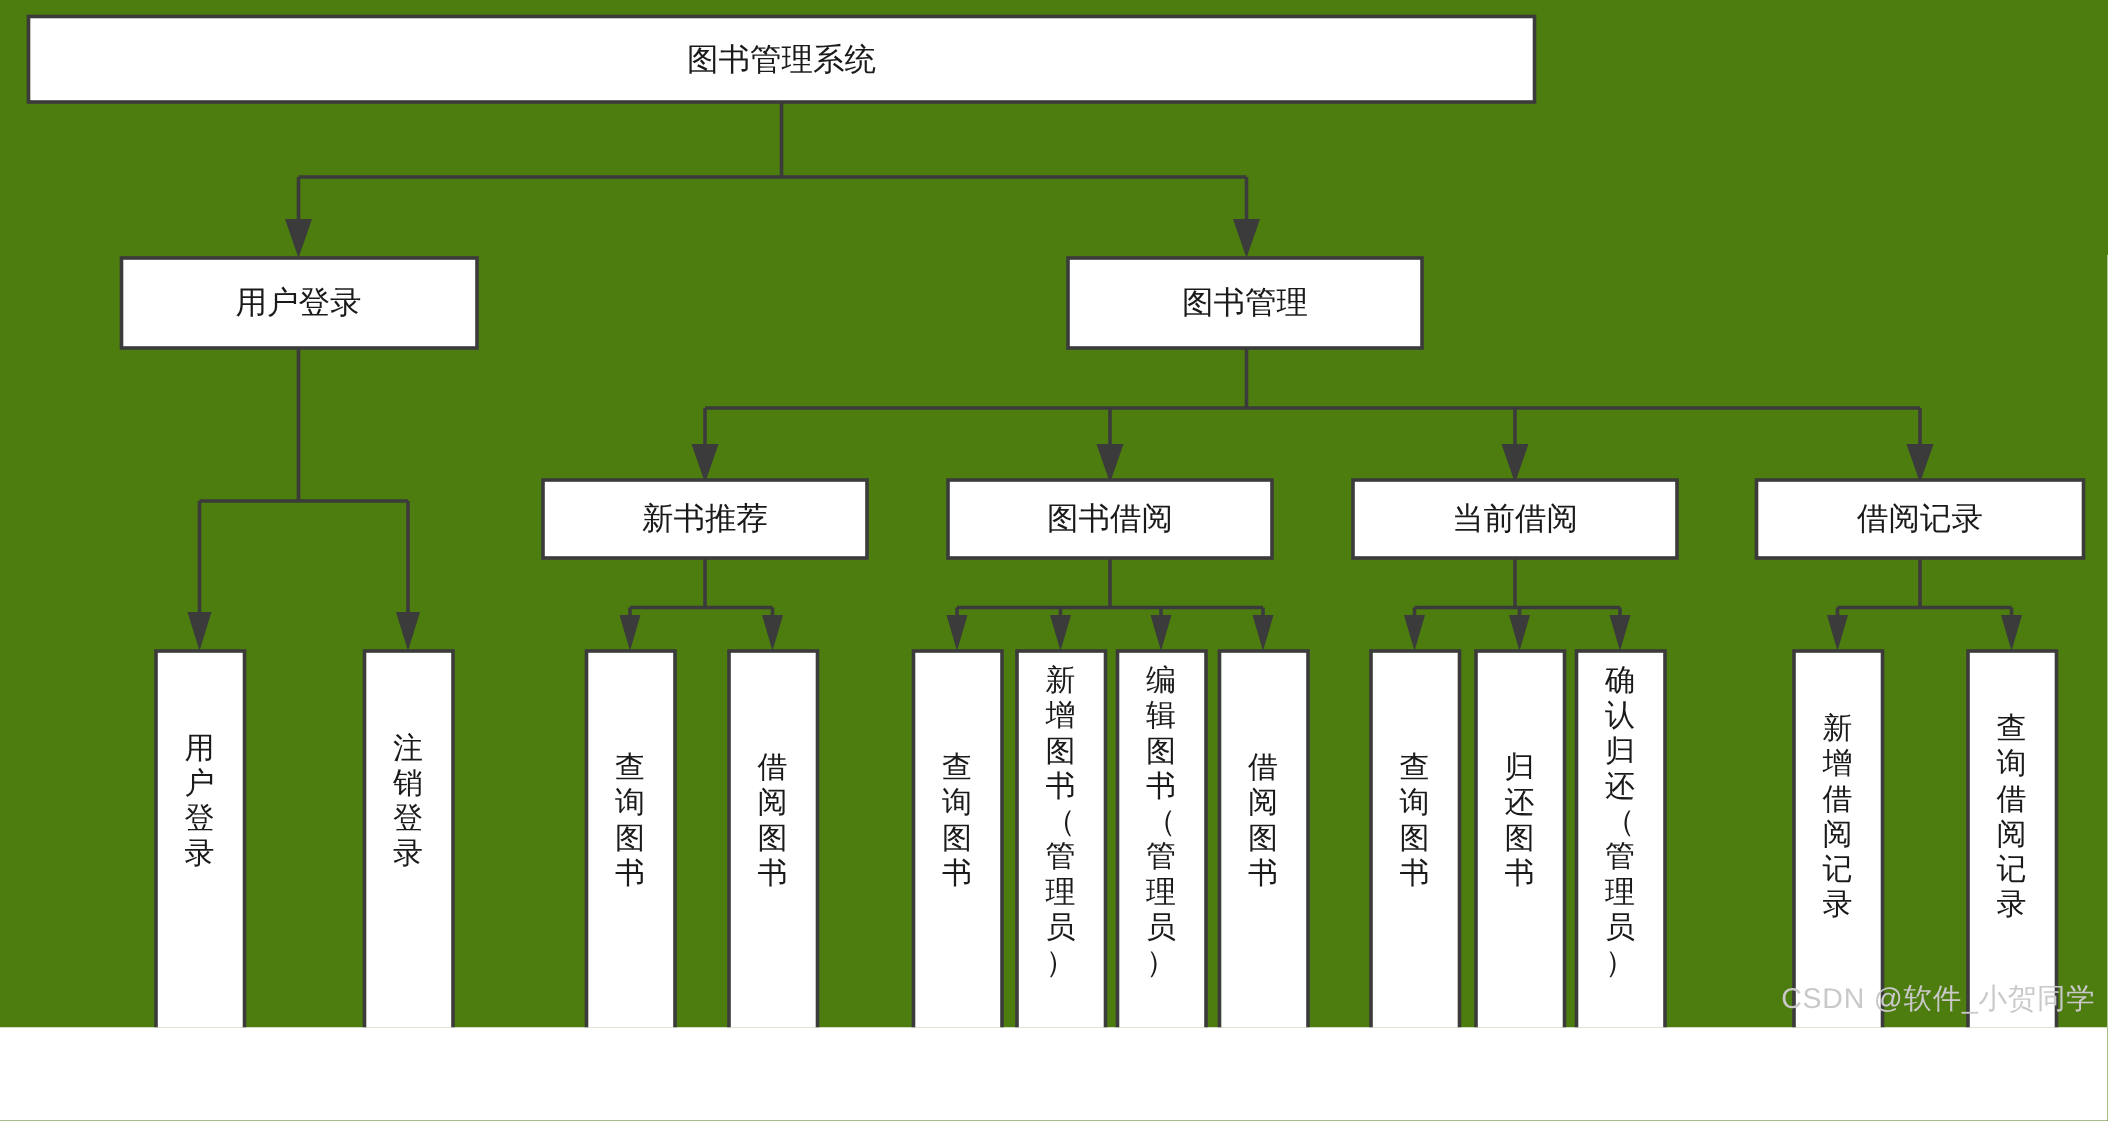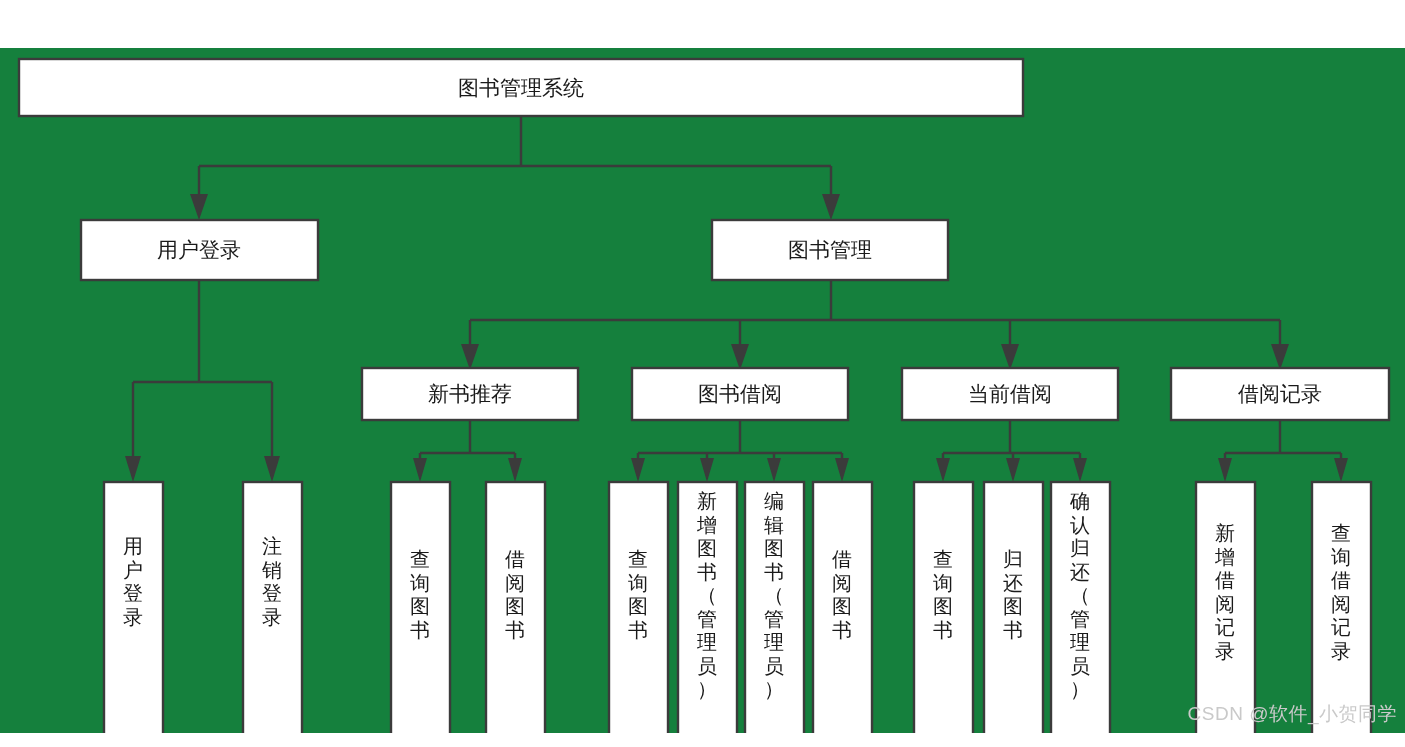--- a/index.html
+++ b/index.html
@@ -8,23 +8,22 @@
     padding: 0;
     background: #ffffff;
   }
   body {
     font-family: "Liberation Sans", "DejaVu Sans", sans-serif;
   }
   #diagram-root {
     position: relative;
     width: 1405px;
     height: 685px;
-    background: #15803d;
+    background: #4d7c0f;
     overflow: hidden;
-    margin-top: 48px;
   }
   #flow-svg {
     position: absolute;
     top: 0;
     left: 0;
     width: 1405px;
     height: 747px;
   }
   .node-box {
     fill: #ffffff;

